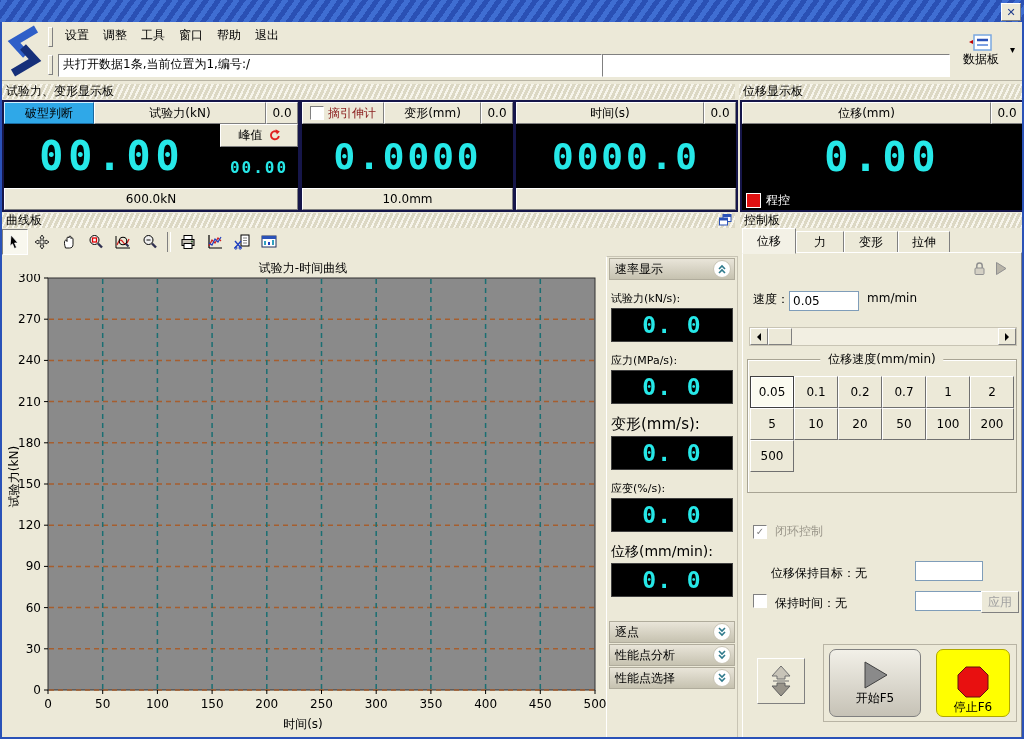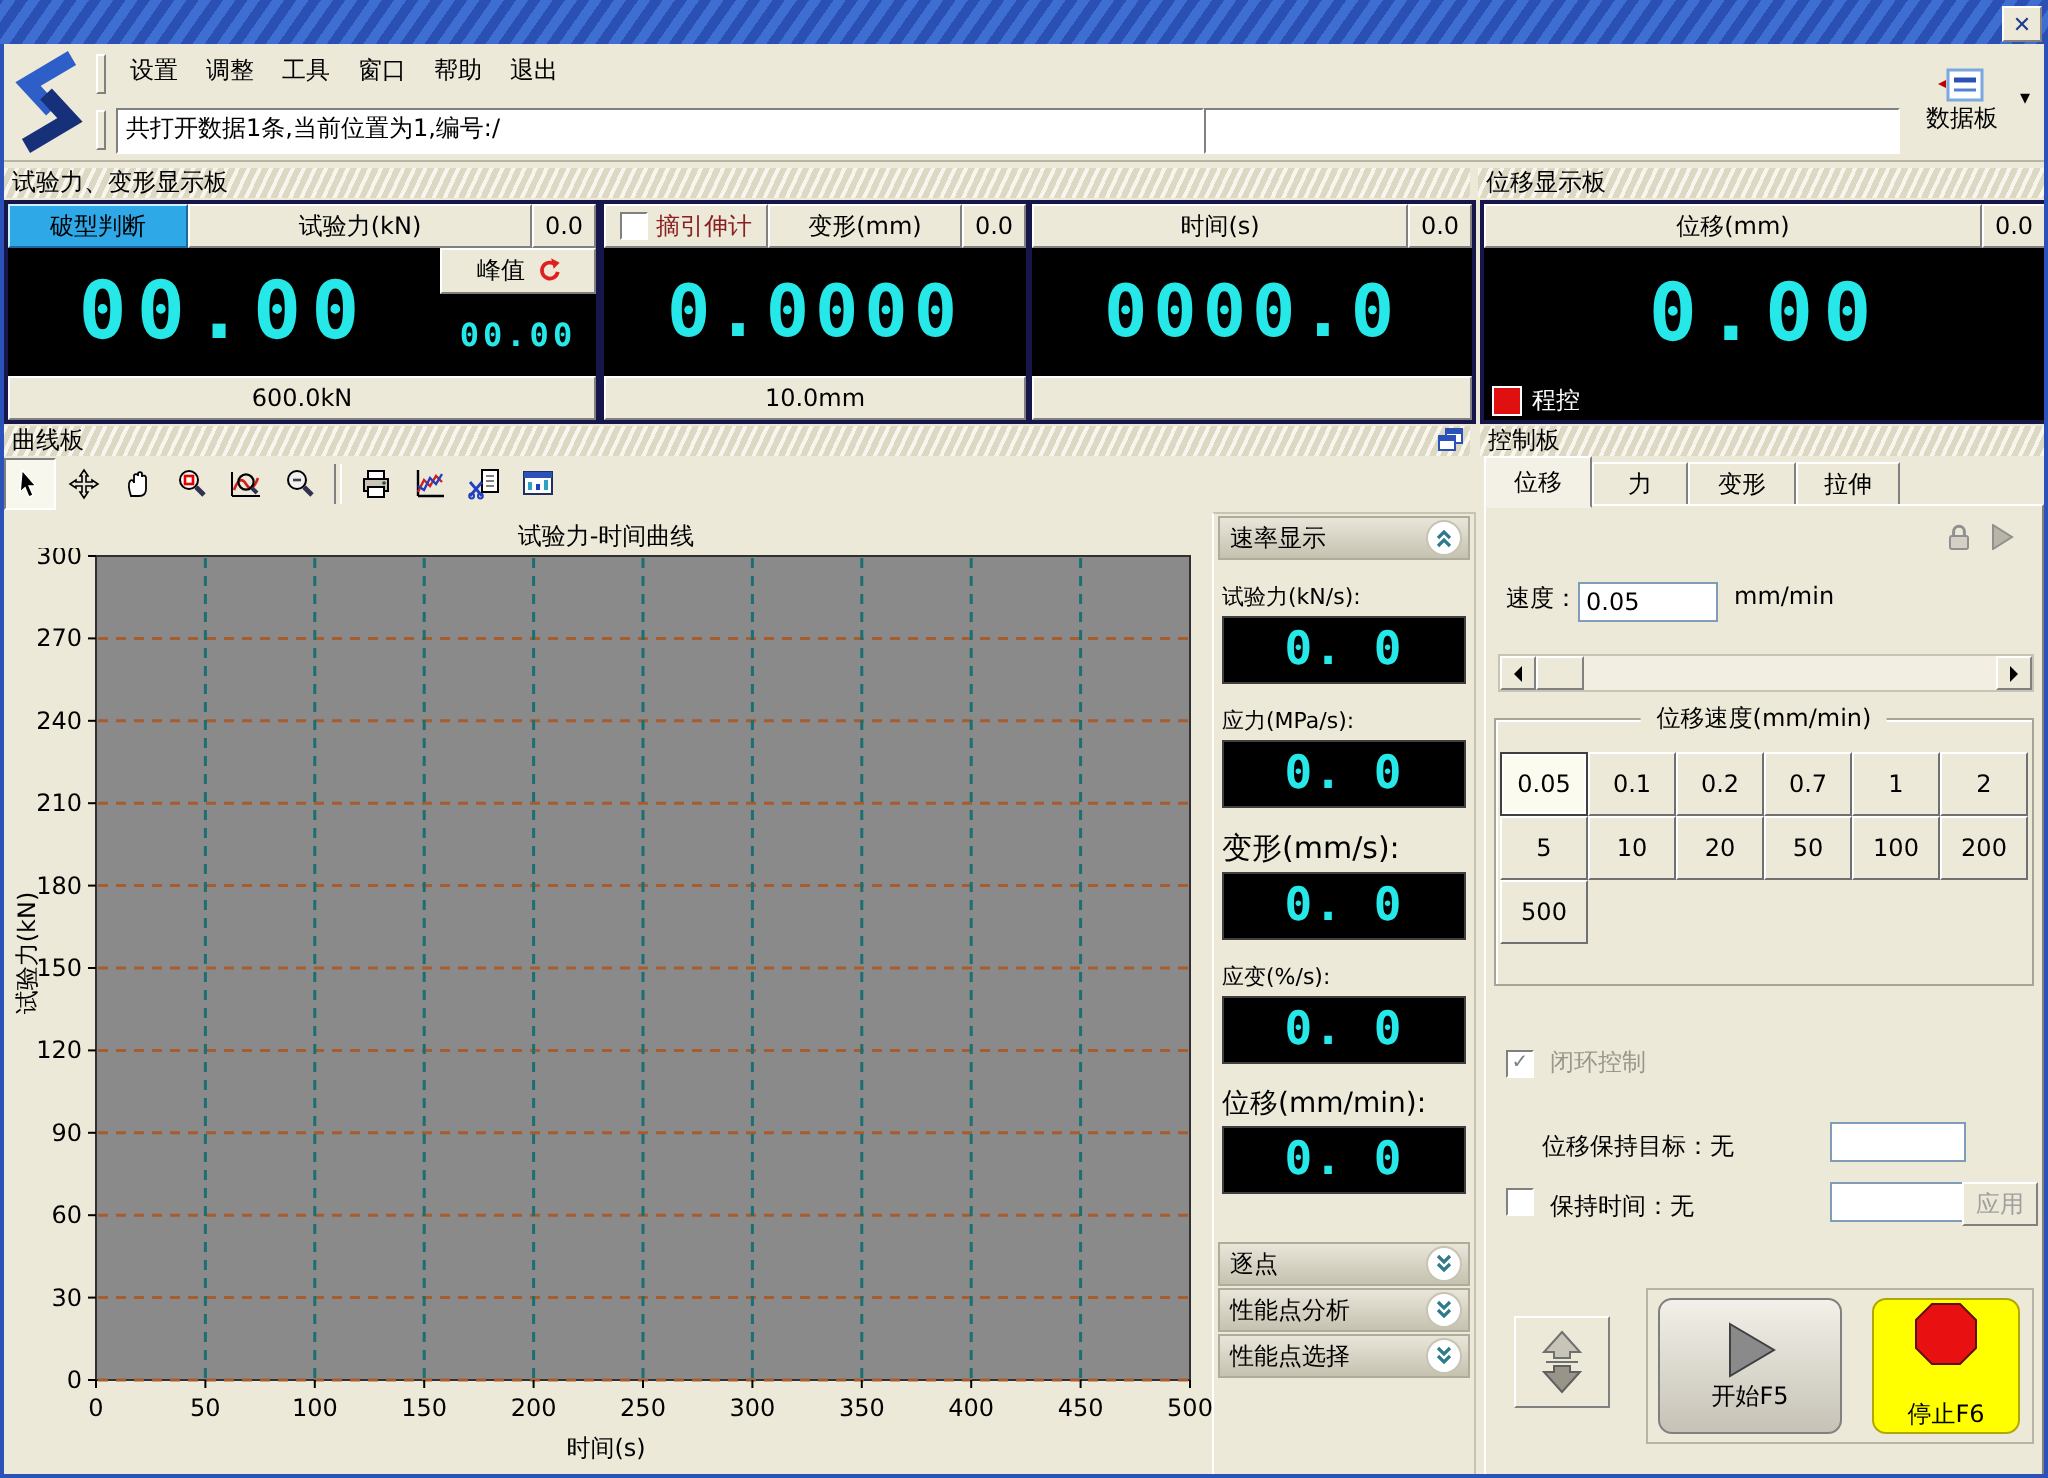--- a/index.html
+++ b/index.html
@@ -483,21 +483,21 @@
       </svg>
     </div>
 
     <div class="abs" style="left:80px;top:391px;width:192px;height:76px;border:1px solid #B8B4A4;background:#ECE9D8;">
       <div class="abs" style="left:5px;top:4px;width:90px;height:66px;border-radius:7px;background:linear-gradient(#F2F0E8,#C6C2B6);border:1px solid #808080;display:flex;flex-direction:column;align-items:center;justify-content:center;">
         <svg width="30" height="30" viewBox="0 0 30 30">
           <polygon points="5,2 27,15 5,28" fill="#8A8A8A" stroke="#404040"></polygon>
         </svg>
         <span>开始F5</span>
       </div>
-      <div class="abs" style="left:112px;top:4px;width:72px;height:66px;border-radius:7px;background:#FFFF00;border:1px solid #B0A800;display:flex;flex-direction:column;align-items:center;justify-content:space-between;">
+      <div class="abs" style="left:112px;top:4px;width:72px;height:66px;border-radius:7px;background:#FFFF00;border:1px solid #B0A800;display:flex;flex-direction:column;align-items:center;justify-content:flex-end;">
         <svg width="34" height="34" viewBox="0 0 34 34">
           <polygon points="10,2 24,2 32,10 32,24 24,32 10,32 2,24 2,10" fill="#E81010" stroke="#601010"></polygon>
         </svg>
         <span>停止F6</span>
       </div>
     </div>
   </div>
 </div>
 
 <div class="edge" style="left:0;top:22px;width:2px;height:717px;"></div>

